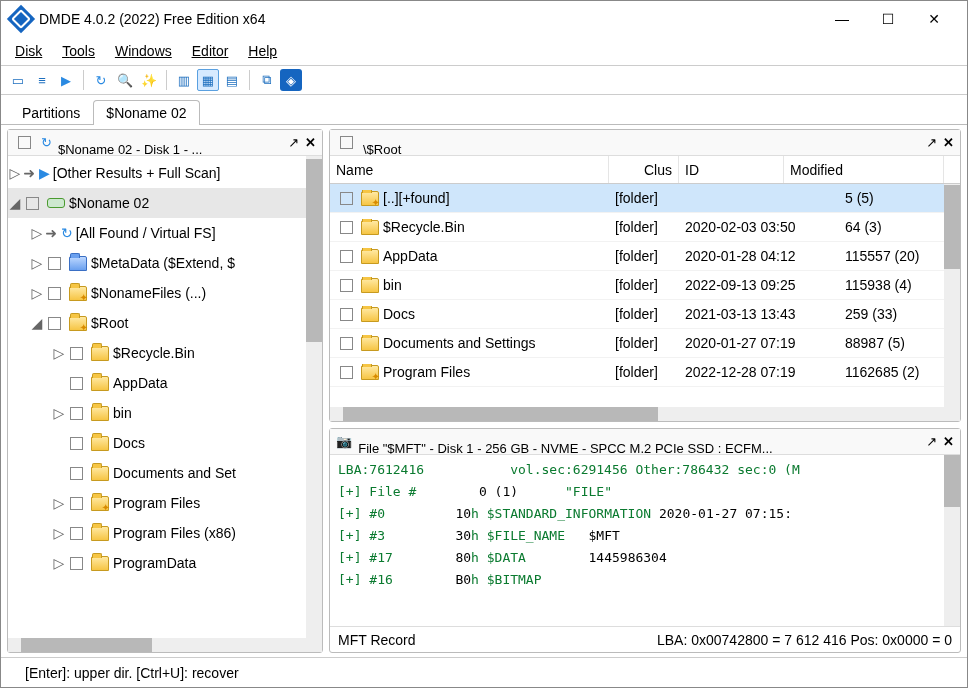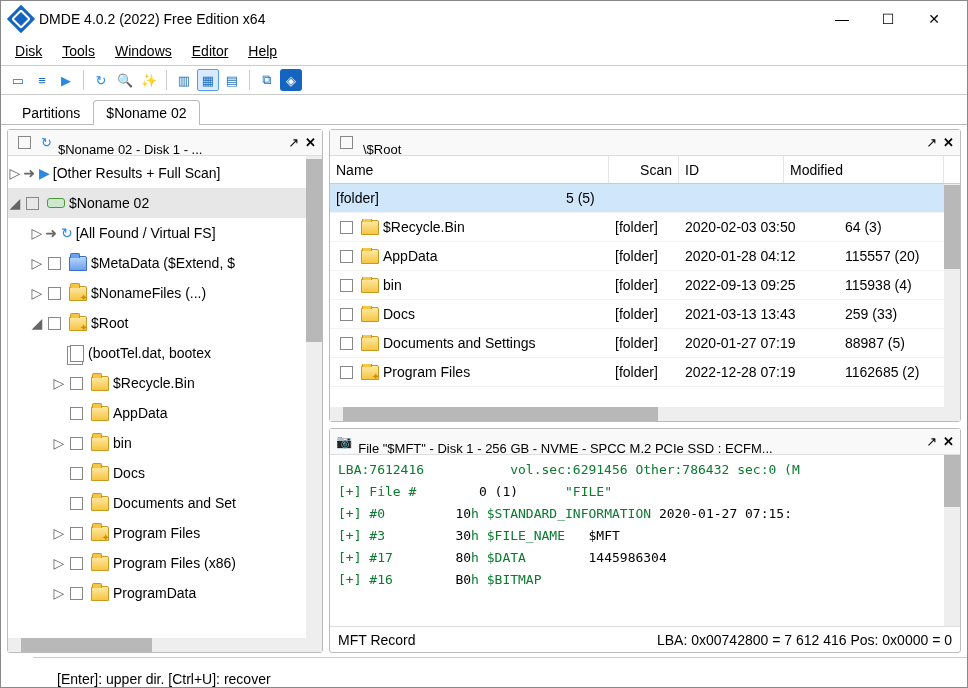--- a/index.html
+++ b/index.html
@@ -48,21 +48,21 @@
 .gr .cell{padding:0 6px; overflow:hidden; white-space:nowrap;}
 .gr .nm{flex:1; display:flex; align-items:center;}
 .hscroll{height:14px; background:#eee; display:flex;}
 .hscroll .thumb{background:#b8b8b8; height:100%;}
 .mft{flex:1; min-height:0;}
 .mft-body{flex:1; font-family:Consolas,monospace; font-size:13px; padding:4px 8px; overflow:hidden; white-space:pre; line-height:22px; color:#000;}
 .mft-body .g{color:#0a7a2f;text-align:center;}
 .mft-body .b{color:#000;}
 .mft-foot{height:26px; border-top:1px solid #ddd; display:flex; align-items:center; padding:0 8px; font-size:14px;}
 .mft-foot .r{margin-left:auto;}
-.statusbar{height:30px; border-top:1px solid #ccc; display:flex; align-items:flex-end; padding:0 24px; font-size:14px;margin-left:32px;}
+.statusbar{height:30px; border-top:1px solid #ccc; display:flex; align-items:center; padding:0 24px; font-size:14px;}
 .vscroll{width:16px; background:#eee; display:flex; flex-direction:column;}
 .vthumb{background:#b8b8b8; width:100%;}
 .gridwrap{display:flex; flex:1; min-height:0;}
 .cam-ico{color:#aaa;}
 </style>
 </head>
 <body>
 
 <div class="titlebar">
   <span class="app-logo"></span>
@@ -142,24 +142,20 @@
             <span class="cbox"></span>
             <span class="ficon star"></span>
             <span>$NonameFiles (...)</span>
           </div>
       <div class="tnode" style="padding-left:22px">
             <span class="tw">◢</span>
             <span class="cbox"></span>
             <span class="ficon star"></span>
             <span>$Root</span>
           </div>
-      <div class="tnode" style="padding-left:58px">
-            <span class="doc-ico"></span>
-            <span>(bootTel.dat, bootex</span>
-          </div>
       <div class="tnode" style="padding-left:44px">
             <span class="tw">▷</span>
             <span class="cbox"></span>
             <span class="ficon"></span>
             <span>$Recycle.Bin</span>
           </div>
       <div class="tnode" style="padding-left:58px">
             <span class="cbox"></span>
             <span class="ficon"></span>
             <span>AppData</span>
@@ -211,28 +207,33 @@
   <div class="right">
     <div class="panel filelist">
       <div class="panel-head">
         <span class="cbox"></span>
         <span class="grow">\$Root</span>
         <span>↗</span>
         <span class="x">✕</span>
       </div>
       <div class="ghead">
         <div class="gc c-name">Name</div>
-        <div class="gc c-size">Scan</div>
+        <div class="gc c-size">Clus</div>
         <div class="gc c-id">ID</div>
         <div class="gc c-mod">Modified</div>
         <div class="gc c-sb"></div>
       </div>
       <div class="gridwrap">
         <div class="grid" id="file-grid">
             <div class="gr sel">
+              <div class="cell nm">
+                <span class="cbox"></span>
+                <span class="ficon star"></span>
+                <span>[..][+found]</span>
+              </div>
               <div class="cell" style="width:70px">[folder]</div>
               <div class="cell" style="width:160px"></div>
               <div class="cell" style="width:105px">5 (5)</div>
             </div>
             <div class="gr">
               <div class="cell nm">
                 <span class="cbox"></span>
                 <span class="ficon"></span>
                 <span>$Recycle.Bin</span>
               </div>

